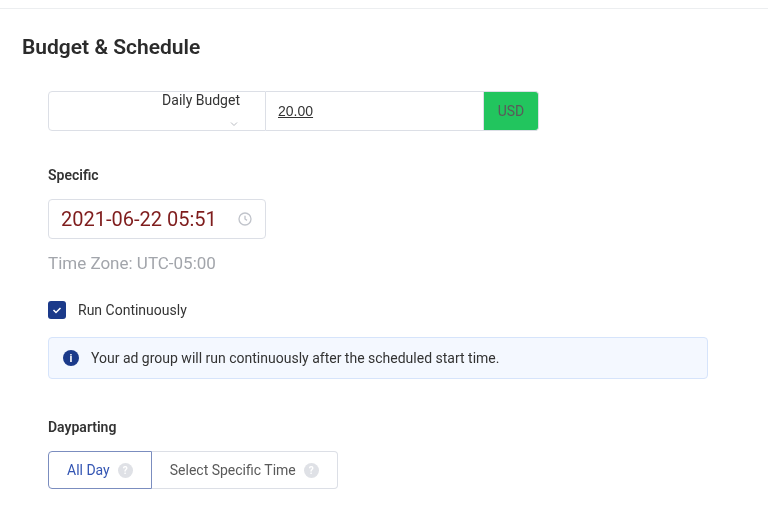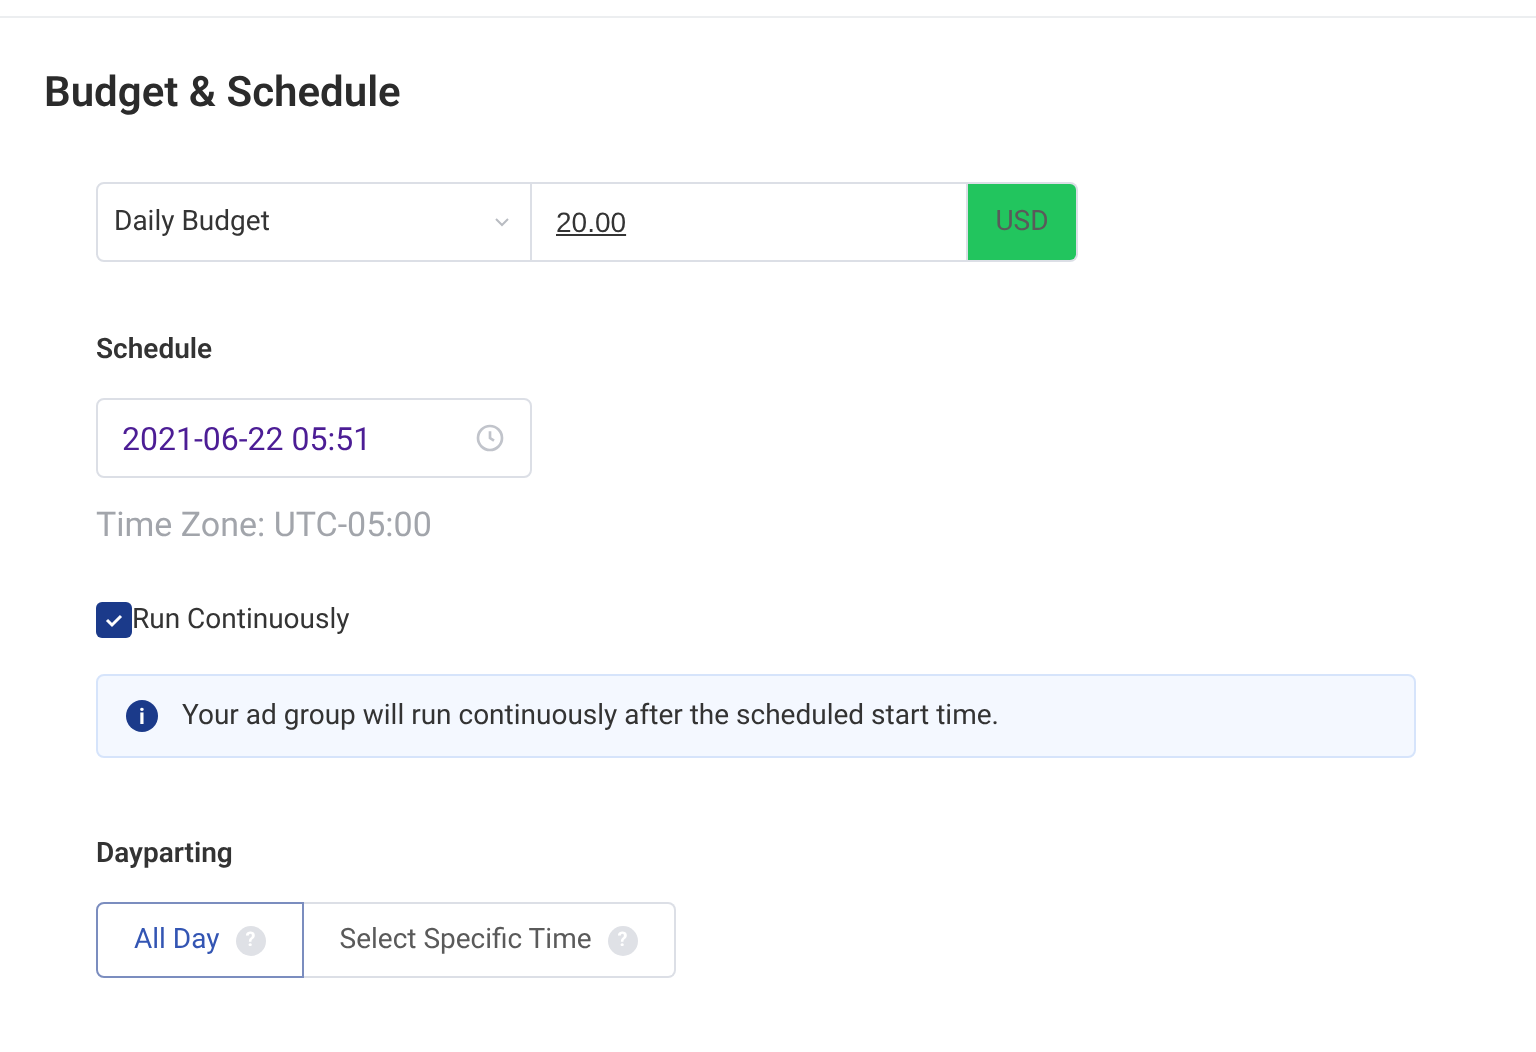--- a/index.html
+++ b/index.html
@@ -41,23 +41,24 @@
     margin-bottom: 36px;
   }
   .select-wrap {
     position: relative;
     width: 218px;
     height: 40px;
     border: 1px solid #dcdfe6;
     border-radius: 4px 0 0 4px;
     background: #fff;
     display: flex;
-    align-items: center;
-    padding: 0 8px;
-    cursor: pointer;
+    align-items: flex-end;
+    padding: 0 25px;
+    cursor: pointer;
+    flex-direction: column;
   }
   .select-wrap .val {
     flex: 1;
     color: #343434;
   }
   .chevron {
     width: 12px;
     height: 12px;
     color: #b9bcc2;
   }
@@ -92,37 +93,37 @@
     border-radius: 4px;
     background: #fff;
     display: flex;
     align-items: center;
     padding: 0 12px;
     cursor: pointer;
     margin-bottom: 14px;
   }
   .date-input .val {
     flex: 1;
-    color: #4c1d95;
-    font-size: 16px;
+    color: #7f1d1d;
+    font-size: 20px;
   }
   .clock-icon {
     width: 16px;
     height: 16px;
     color: #c1c4cb;
   }
   .timezone {
     font-size: 17px;
     color: #a2a5ab;
     margin-bottom: 28px;
   }
   .checkbox-row {
     display: flex;
     align-items: center;
-    gap: 0;
+    gap: 12px;
     margin-bottom: 18px;
   }
   .checkbox {
     width: 18px;
     height: 18px;
     border-radius: 3px;
     background: #1b3a8a;
     display: flex;
     align-items: center;
     justify-content: center;
@@ -219,21 +220,21 @@
       <div class="select-wrap">
         <span class="val">Daily Budget</span>
         <svg class="chevron" viewBox="0 0 24 24" fill="none" stroke="currentColor" stroke-width="2">
             <polyline points="6 9 12 15 18 9"></polyline>
           </svg>
       </div>
       <input class="budget-amount" value="20.00" style="">
       <div class="currency-box">USD</div>
     </div>
 
-    <div class="field-label">Schedule</div>
+    <div class="field-label">Specific</div>
     <div class="date-input">
       <span class="val">2021-06-22 05:51</span>
       <svg class="clock-icon" viewBox="0 0 24 24" fill="none" stroke="currentColor" stroke-width="2">
           <circle cx="12" cy="12" r="9"></circle>
           <polyline points="12 7 12 12 15 14"></polyline>
         </svg>
     </div>
     <div class="timezone">Time Zone: UTC-05:00</div>
 
     <div class="checkbox-row">

